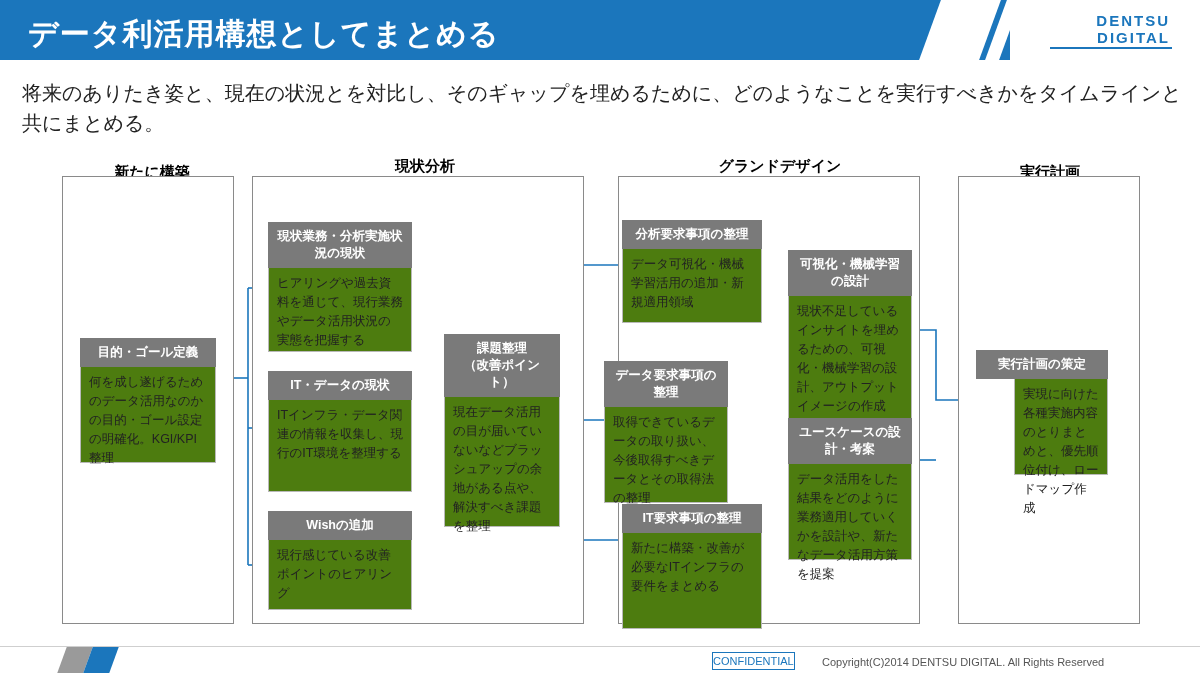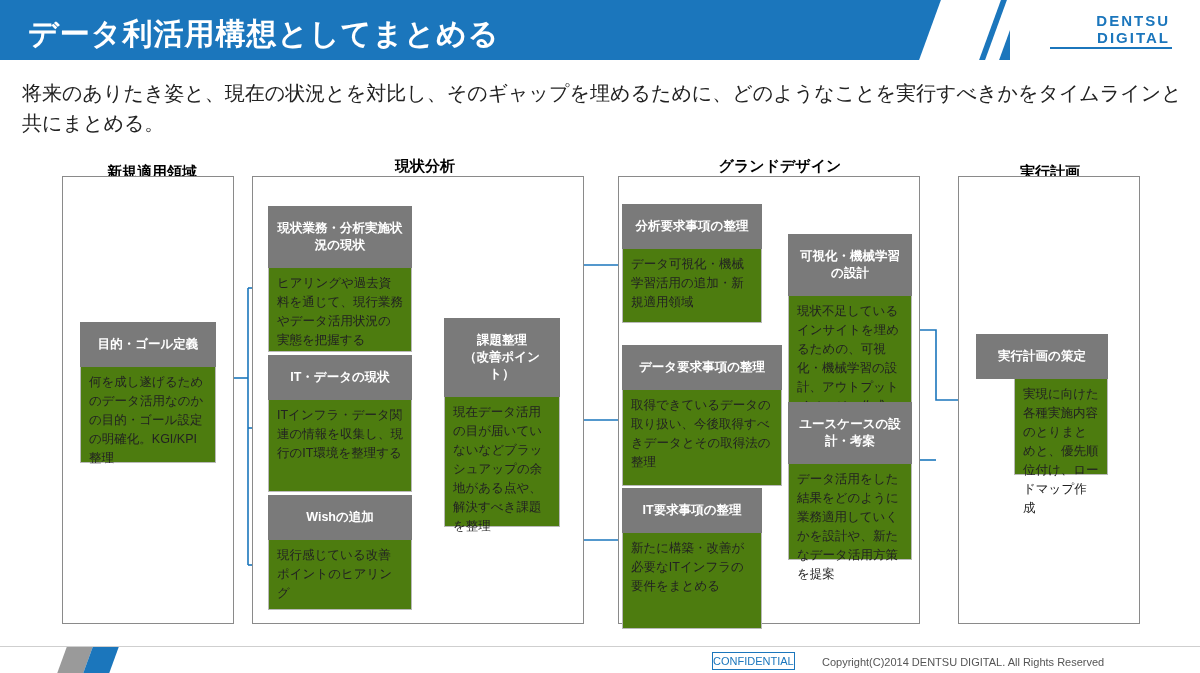--- a/index.html
+++ b/index.html
@@ -46,21 +46,21 @@
   .stage-title{
     position:absolute;text-align:center;font-size:15px;font-weight:bold;color:#000;
     line-height:19px;
   }
   .stage-box{
     position:absolute;border:1px solid #8a8a8a;background:#fff;
   }
   .card{position:absolute;}
   .card-head{
     background:#7a7a7a;color:#fff;font-size:12.5px;font-weight:bold;
-    padding:14px 8px;line-height:17px;box-sizing:border-box;text-align:center;
+    padding:6px 8px;line-height:17px;box-sizing:border-box;text-align:center;margin-top:16px;
   }
   .card-body{
     border:1px solid #b9b9b9;border-top:none;background:#4d7c0f;
     font-size:12.5px;color:#222;line-height:19px;padding:6px 8px;
     box-sizing:border-box;
   }
   svg.conn{position:absolute;left:0;top:0;width:1200px;height:673px;pointer-events:none;}
   
   .footer-line{
     position:absolute;left:0;bottom:26px;width:1200px;height:1px;background:#cfcfcf;
@@ -121,21 +121,21 @@
     <path d="M762,265 L775,265 L775,330 L788,330"></path>
     <path d="M762,420 L775,420 L775,330"></path>
     <path d="M762,420 L775,420 L775,460 L788,460"></path>
     <path d="M762,540 L775,540 L775,460"></path>
 
     <path d="M912,330 L936,330 L936,400 L958,400"></path>
     <path d="M912,460 L936,460"></path>
   </g>
 </svg>
 
-<div class="stage-title" style="left:62px;top:162px;width:180px;">新規適用領域</div>
+<div class="stage-title" style="left:62px;top:162px;width:180px;">新たに構築</div>
 
 <div class="stage-title" style="left:330px;top:156px;width:190px;">
   <div>現状分析</div>
   <div>（As-Is）</div>
 </div>
 
 <div class="stage-title" style="left:660px;top:156px;width:240px;">
   <div>グランドデザイン</div>
   <div>（To-Be）</div>
 </div>
@@ -173,21 +173,21 @@
     <div>（改善ポイント）</div>
   </div>
   <div class="card-body" style="height:130px;">現在データ活用の目が届いていないなどブラッシュアップの余地がある点や、解決すべき課題を整理</div>
 </div>
 
 <div class="card" style="left:622px;top:204px;width:140px;">
   <div class="card-head">分析要求事項の整理</div>
   <div class="card-body" style="height:74px;">データ可視化・機械学習活用の追加・新規適用領域</div>
 </div>
 
-<div class="card" style="left:622px;top:345px;width:160px;">
+<div class="card" style="left:604px;top:345px;width:124px;">
   <div class="card-head">データ要求事項の整理</div>
   <div class="card-body" style="height:96px;">取得できているデータの取り扱い、今後取得すべきデータとその取得法の整理</div>
 </div>
 
 <div class="card" style="left:622px;top:488px;width:140px;">
   <div class="card-head">IT要求事項の整理</div>
   <div class="card-body" style="height:96px;">新たに構築・改善が必要なITインフラの要件をまとめる</div>
 </div>
 
 <div class="card" style="left:788px;top:234px;width:124px;">

